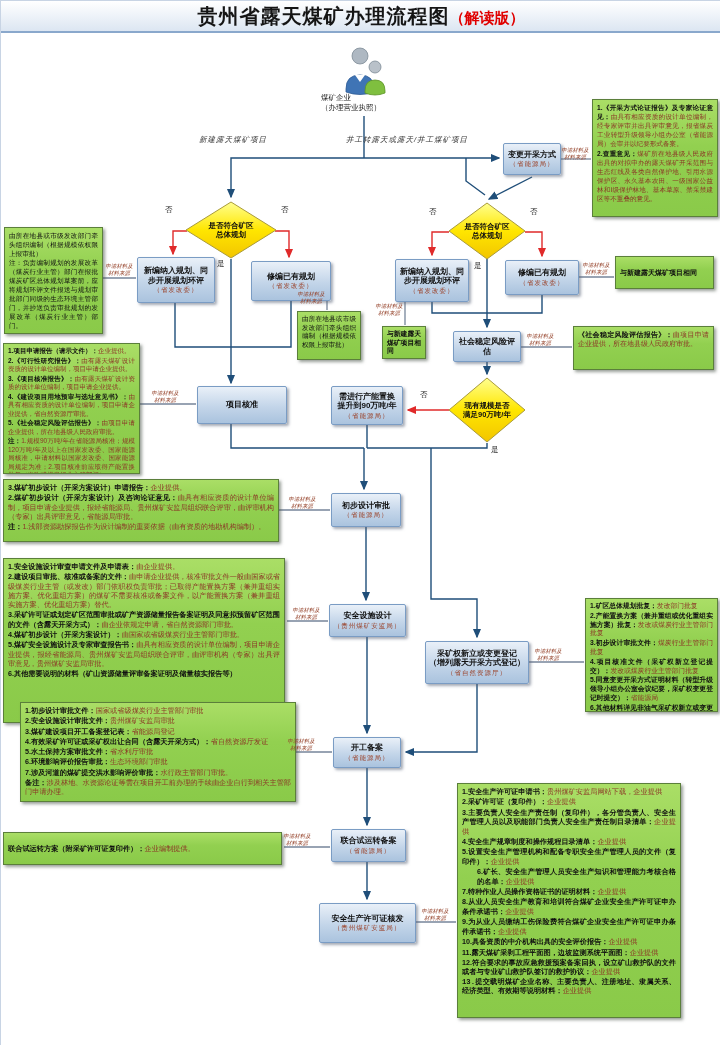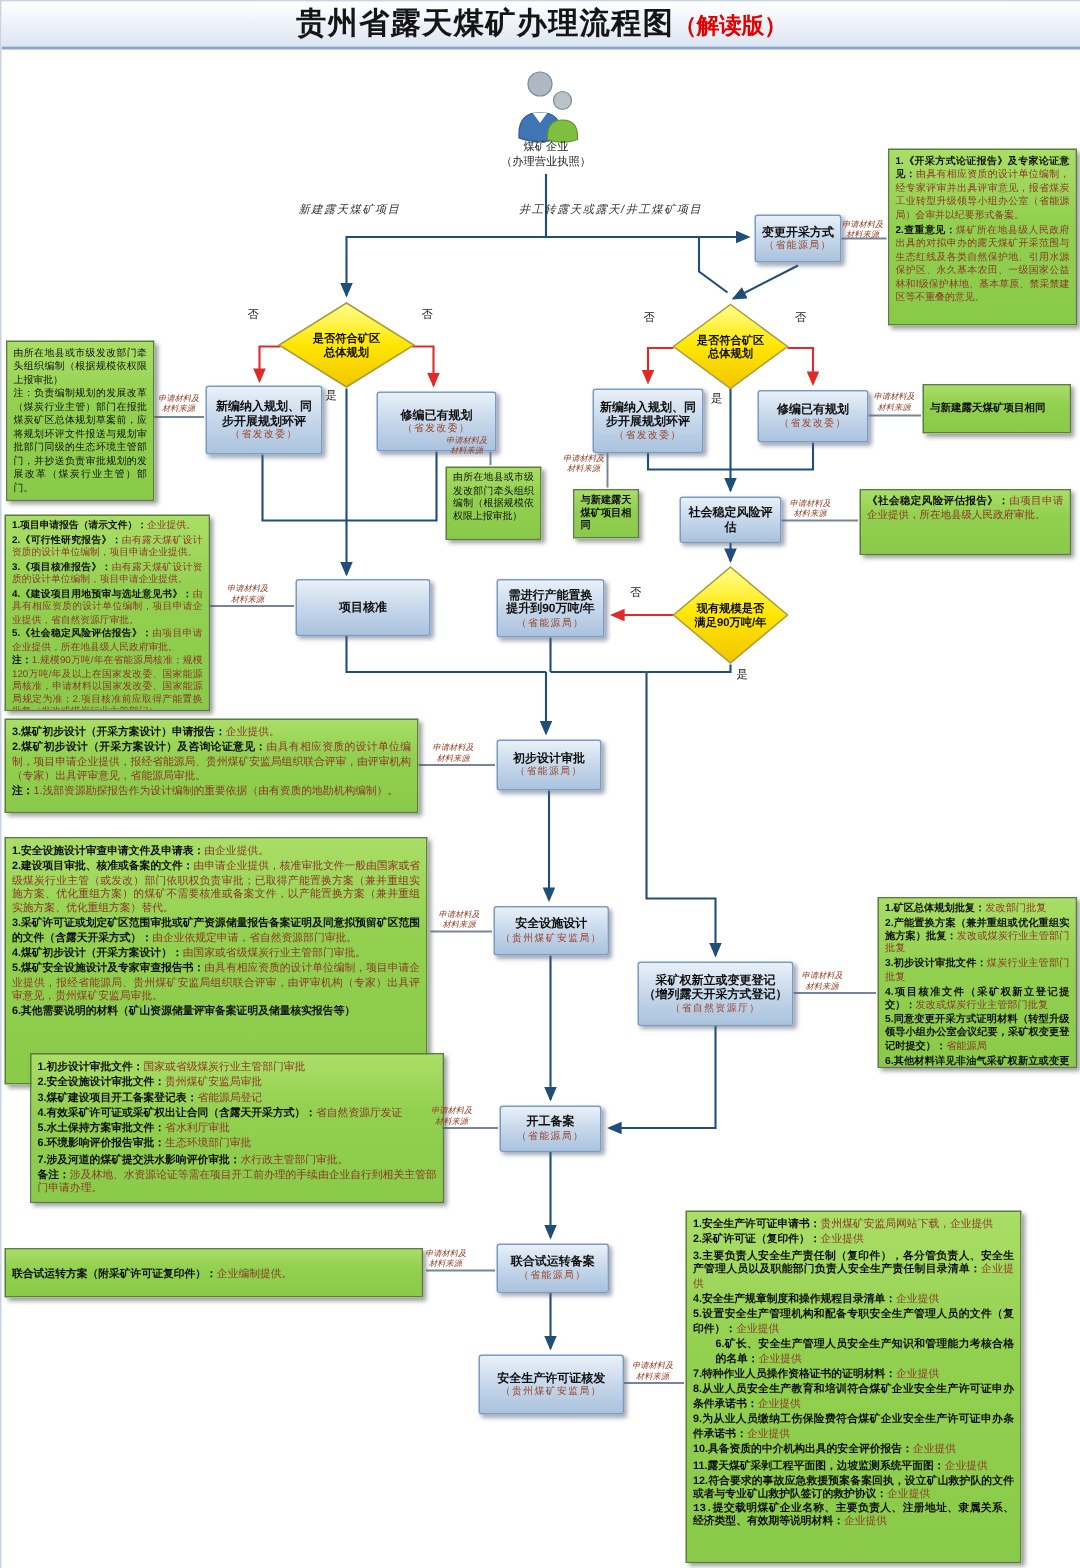--- a/index.html
+++ b/index.html
@@ -15,21 +15,21 @@
   .note .ln{font-size:7px;line-height:9px;color:#101010;text-align:justify;margin-bottom:1px;}
   .nb{font-weight:bold;color:#101010;}
   .nr{color:#8b3626;}
   .red{color:#8b3626;}
   .boldline{font-weight:bold;color:#101010;}
   .pre{white-space:pre-line;}
   .dtext{position:absolute;z-index:3;display:flex;align-items:center;justify-content:center;text-align:center;font-size:7.5px;font-weight:bold;color:#101010;line-height:9px;}
   .mlabel{position:absolute;z-index:3;width:36px;text-align:center;font-size:5.5px;line-height:7px;color:#96442c;font-style:italic;}
   .elabel{position:absolute;z-index:3;font-size:7.5px;color:#222;}
   .blabel{position:absolute;z-index:3;font-size:7.5px;color:#333;font-style:italic;letter-spacing:1px;}
-  .actor-label{position:absolute;z-index:3;text-align:center;font-size:7.5px;color:#222;line-height:9.5px;white-space:pre-line;}
+  .actor-label{position:absolute;z-index:3;font-size:7.5px;color:#222;line-height:9.5px;white-space:pre-line;}
 </style>
 </head>
 <body>
 
 <div id="canvas">
 
   <div id="titlebar">
     <span class="main">贵州省露天煤矿办理流程图</span><span class="tag">（解读版）</span>
   </div>
 
@@ -314,21 +314,21 @@
     <div class="ln" style="font-size:7.2px;line-height:9.3px;"><span class="nb">5.水土保持方案审批文件：</span><span class="nr">省水利厅审批</span></div>
     <div class="ln" style="font-size:7.2px;line-height:9.3px;"><span class="nb">6.环境影响评价报告审批：</span><span class="nr">生态环境部门审批</span></div>
     <div class="ln" style="font-size:7.2px;line-height:9.3px;"><span class="nb">7.涉及河道的煤矿提交洪水影响评价审批：</span><span class="nr">水行政主管部门审批。</span></div>
     <div class="ln" style="font-size:7.2px;line-height:9.3px;"><span class="nb">备注：</span><span class="nr">涉及林地、水资源论证等需在项目开工前办理的手续由企业自行到相关主管部门申请办理。</span></div>
   </div>
 
   <div class="note" style="left:2px;top:831px;width:279px;height:33px;display:flex;align-items:center;">
     <div class="ln" style="font-size:7.2px;margin:0;"><span class="nb">联合试运转方案（附采矿许可证复印件）：</span><span class="nr">企业编制提供。</span></div>
   </div>
 
-  <div class="note" style="left:456px;top:806px;width:224px;height:235px;">
+  <div class="note" style="left:456px;top:782px;width:224px;height:235px;">
     <div class="ln" style="font-size:7.2px;line-height:9.4px;"><span class="nb">1.安全生产许可证申请书：</span><span class="nr">贵州煤矿安监局网站下载，企业提供</span></div>
     <div class="ln" style="font-size:7.2px;line-height:9.4px;"><span class="nb">2.采矿许可证（复印件）：</span><span class="nr">企业提供</span></div>
     <div class="ln" style="font-size:7.2px;line-height:9.4px;"><span class="nb">3.主要负责人安全生产责任制（复印件），各分管负责人、安全生产管理人员以及职能部门负责人安全生产责任制目录清单：</span><span class="nr">企业提供</span></div>
     <div class="ln" style="font-size:7.2px;line-height:9.4px;"><span class="nb">4.安全生产规章制度和操作规程目录清单：</span><span class="nr">企业提供</span></div>
     <div class="ln" style="font-size:7.2px;line-height:9.4px;"><span class="nb">5.设置安全生产管理机构和配备专职安全生产管理人员的文件（复印件）：</span><span class="nr">企业提供</span></div>
     <div class="ln" style="font-size:7.2px;line-height:9.4px;padding-left:15px;"><span class="nb">6.矿长、安全生产管理人员安全生产知识和管理能力考核合格的名单：</span><span class="nr">企业提供</span></div>
     <div class="ln" style="font-size:7.2px;line-height:9.4px;"><span class="nb">7.特种作业人员操作资格证书的证明材料：</span><span class="nr">企业提供</span></div>
     <div class="ln" style="font-size:7.2px;line-height:9.4px;"><span class="nb">8.从业人员安全生产教育和培训符合煤矿企业安全生产许可证申办条件承诺书：</span><span class="nr">企业提供</span></div>
     <div class="ln" style="font-size:7.2px;line-height:9.4px;"><span class="nb">9.为从业人员缴纳工伤保险费符合煤矿企业安全生产许可证申办条件承诺书：</span><span class="nr">企业提供</span></div>
     <div class="ln" style="font-size:7.2px;line-height:9.4px;"><span class="nb">10.具备资质的中介机构出具的安全评价报告：</span><span class="nr">企业提供</span></div>

